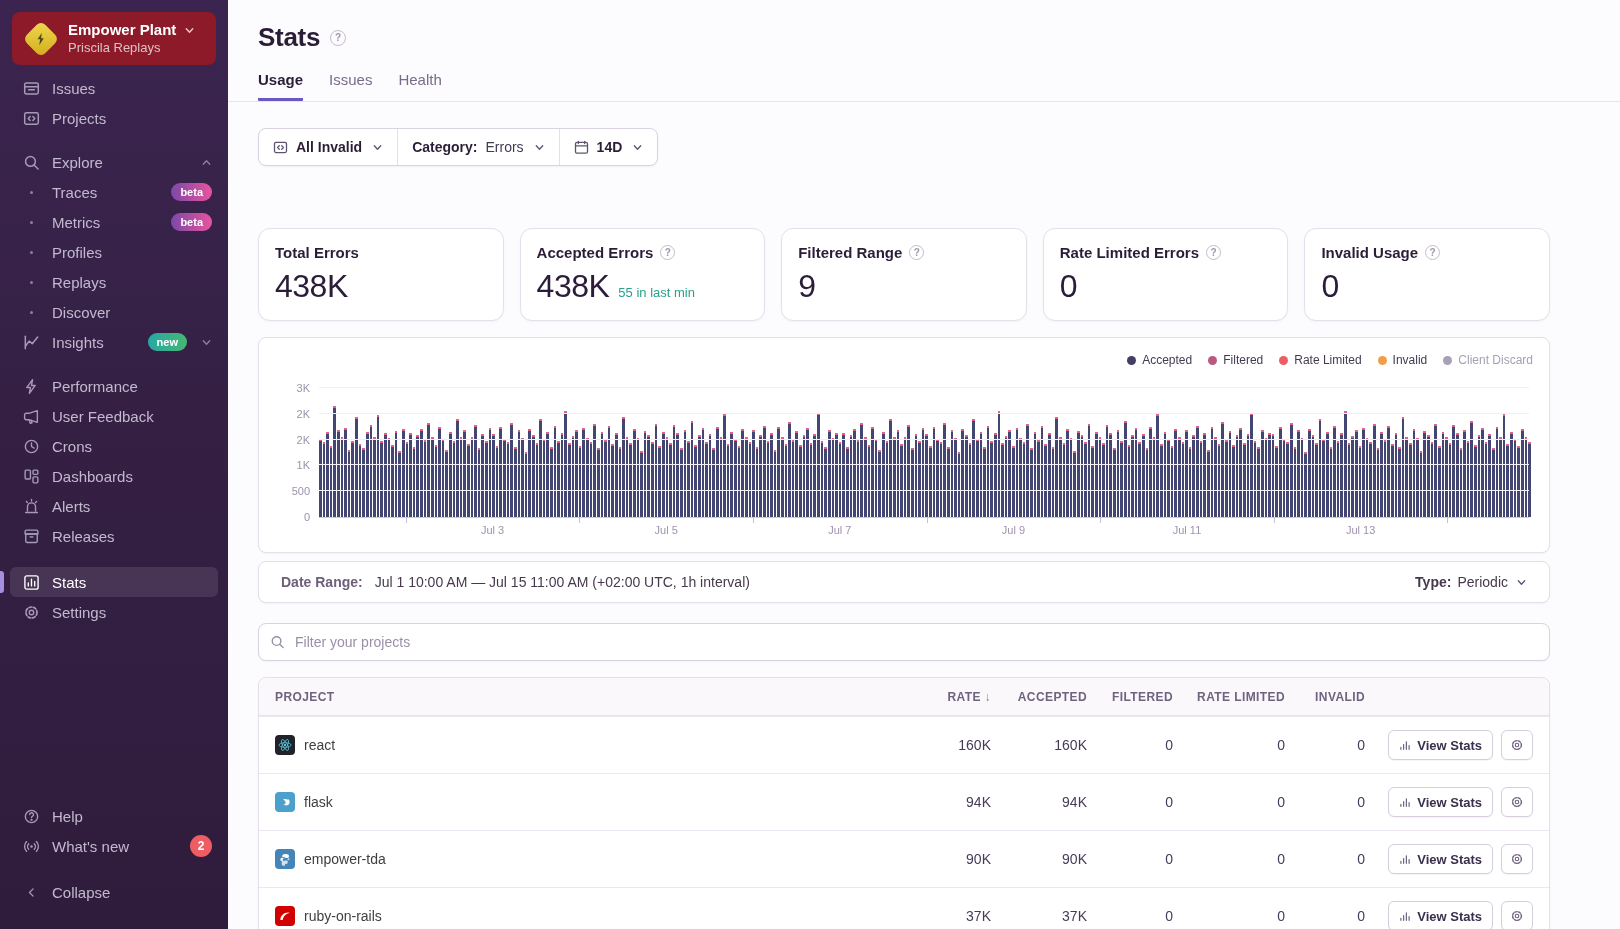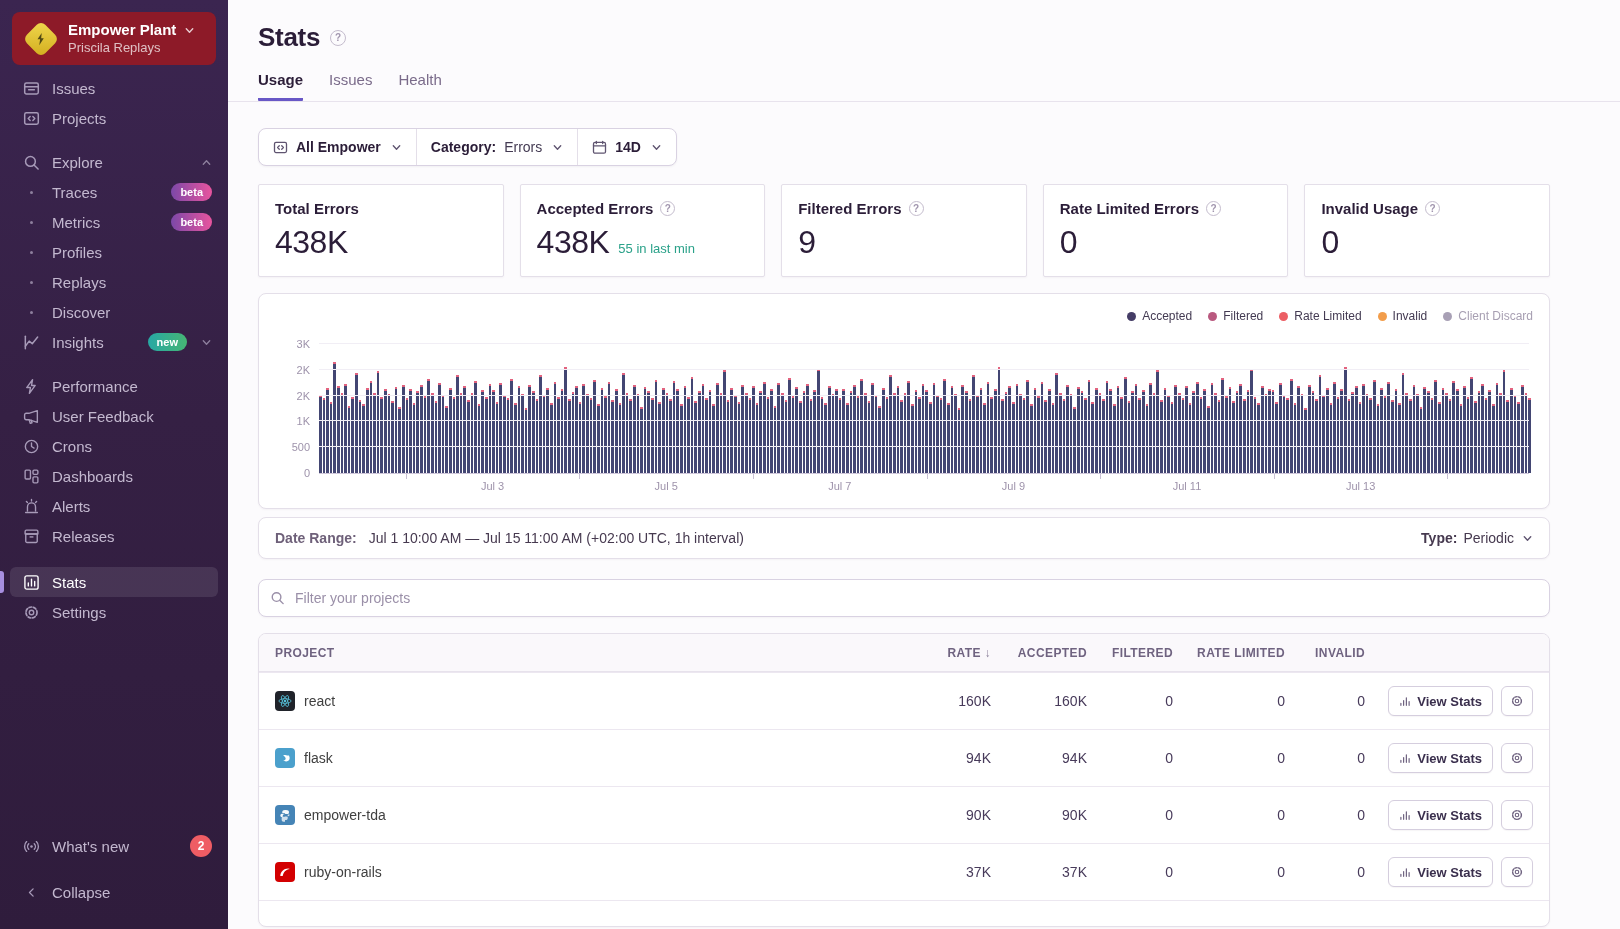--- a/index.html
+++ b/index.html
@@ -49,21 +49,21 @@
   
   .filter-bar { display:inline-flex; align-items:stretch; background:#fff; border:1px solid #d9d2e2; border-radius:8px; box-shadow:0 1px 2px rgba(43,34,51,.05); overflow:hidden; }
   .filter-seg { display:flex; align-items:center; gap:8px; padding:0 14px; height:36px; font-size:14px; cursor:pointer; }
   .filter-seg + .filter-seg { border-left:1px solid #e4dfe9; }
   .filter-seg .flabel { font-weight:700; color:#2b1d38; }
   .filter-seg .fvalue { color:#433a52; }
   .filter-seg .ficon { color:#5f5470; display:flex; }
 
   
   .cards { display:flex; gap:16px; margin-top:18px; }
-  .card { flex:1; background:#fff; border:1px solid #e4dfe9; border-radius:2px; box-shadow:0 1px 2px rgba(43,34,51,.04); padding:15px 16px; }
+  .card { flex:1; background:#fff; border:1px solid #e4dfe9; border-radius:12px; box-shadow:0 1px 2px rgba(43,34,51,.04); padding:15px 16px;margin-top:44px; }
   .card-title { display:flex; align-items:center; gap:7px; font-size:15px; font-weight:700; color:#2b1d38; }
   .card-value-row { display:flex; align-items:baseline; gap:9px; margin-top:7px; }
   .card-value { font-size:32px; color:#2b1d38; letter-spacing:-0.5px; }
   .card-sub { font-size:13px; color:#2aa189; }
 
   
   .chart-card { margin-top:16px; background:#fff; border:1px solid #e4dfe9; border-radius:8px; box-shadow:0 1px 2px rgba(43,34,51,.04); padding:12px 16px 10px 16px; }
   .chart-legend { display:flex; justify-content:flex-end; gap:16px; font-size:12px; color:#433a52; height:20px; align-items:center; }
   .legend-item { display:flex; align-items:center; gap:6px; cursor:pointer; }
   .legend-item.disabled { color:#a79fb2; }
@@ -71,21 +71,21 @@
   .chart-plot { position:relative; margin:18px 4px 0 44px; height:130px; border-bottom:1px solid #cfc7da; }
   .gridline { position:absolute; left:0; right:0; height:1px; background:#f1eef5; }
   .ylab { position:absolute; right:calc(100% + 9px); transform:translateY(50%); font-size:11px; color:#9e93ab; white-space:nowrap; }
   .chart-bars { position:absolute; inset:0; display:flex; align-items:flex-end; gap:1px; }
   .bar { flex:1; background:#434673; min-width:1px; }
   .chart-x-axis { position:relative; margin-left:44px; height:24px; }
   .xlab { position:absolute; top:6px; transform:translateX(-50%); font-size:11px; color:#9e93ab; white-space:nowrap; }
   .xtick { position:absolute; top:0; width:1px; height:5px; background:#c9c1d4; }
 
   
-  .date-card { margin-top:8px; background:#fff; border:1px solid #e4dfe9; border-radius:8px; box-shadow:0 1px 2px rgba(43,34,51,.04); padding:12px 16px; display:flex; align-items:center; justify-content:space-between; font-size:14px; }
+  .date-card { margin-top:8px; background:#fff; border:1px solid #e4dfe9; border-radius:8px; box-shadow:0 1px 2px rgba(43,34,51,.04); padding:12px 22px; display:flex; align-items:center; justify-content:space-between; font-size:14px; }
   .date-left { display:flex; align-items:center; gap:12px; }
   .date-label { font-weight:700; color:#6e6079; }
   .date-value { color:#46394f; }
   .type-wrap { display:flex; align-items:center; gap:6px; cursor:pointer; }
   .type-label { font-weight:700; color:#46394f; }
   .type-value { color:#46394f; }
 
   
   .search-wrap { position:relative; margin-top:20px; }
   .search-wrap .sicon { position:absolute; left:12px; top:50%; transform:translateY(-50%); color:#9a8fa8; display:flex; }
@@ -299,20 +299,30 @@
             <circle cx="8" cy="8" r="2.1" stroke-width="1.3"></circle>
           </svg>
         </span>
       <span>Settings</span>
     </div>
   </nav>
 
   <div class="sidebar-footer">
     <div class="nav-item">
       <span class="nicon">
+          <svg width="17" height="17" viewBox="0 0 16 16" fill="none" stroke="currentColor" stroke-width="1.3" stroke-linecap="round" stroke-linejoin="round">
+            <circle cx="8" cy="8" r="5.8"></circle>
+            <path d="M6.3 6.2a1.8 1.8 0 1 1 2.5 1.7c-.5.2-.8.5-.8 1"></path>
+            <circle cx="8" cy="11.2" r=".4" fill="currentColor"></circle>
+          </svg>
+        </span>
+      <span>Help</span>
+    </div>
+    <div class="nav-item">
+      <span class="nicon">
           <svg width="17" height="17" viewBox="0 0 16 16" fill="none" stroke="currentColor" stroke-width="1.3" stroke-linecap="round">
             <circle cx="8" cy="8" r="1.2" fill="currentColor" stroke="none"></circle>
             <path d="M5.4 10.6a3.7 3.7 0 0 1 0-5.2M10.6 5.4a3.7 3.7 0 0 1 0 5.2M3.4 12.6a6.5 6.5 0 0 1 0-9.2M12.6 3.4a6.5 6.5 0 0 1 0 9.2"></path>
           </svg>
         </span>
       <span>What's new</span>
       <span class="count-badge">2</span>
     </div>
     <div class="nav-gap-lg"></div>
     <div class="nav-item">
@@ -342,21 +352,21 @@
   <div class="content">
     
     <div class="filter-bar">
       <div class="filter-seg">
         <span class="ficon">
             <svg width="15" height="15" viewBox="0 0 16 16" fill="none" stroke="currentColor" stroke-width="1.4" stroke-linecap="round" stroke-linejoin="round">
               <rect x="1.6" y="2.6" width="12.8" height="10.8" rx="1.6"></rect>
               <path d="M6.7 6.2 4.9 8l1.8 1.8M9.3 6.2 11.1 8 9.3 9.8"></path>
             </svg>
           </span>
-        <span class="flabel">All Empower</span>
+        <span class="flabel">All Invalid</span>
         <span class="chev inline">
             <svg width="11" height="11" viewBox="0 0 12 12" fill="none" stroke="#5f5470" stroke-width="1.5" stroke-linecap="round" stroke-linejoin="round">
               <path d="m2.5 4.2 3.5 3.6 3.5-3.6"></path>
             </svg>
           </span>
       </div>
       <div class="filter-seg">
         <span class="flabel">Category:</span>
         <span class="fvalue">Errors</span>
         <span class="chev inline">
@@ -396,21 +406,21 @@
             <span>Accepted Errors</span>
             <span class="qmark sm"></span>
           </div>
         <div class="card-value-row">
             <span class="card-value">438K</span>
             <span class="card-sub">55 in last min</span>
           </div>
       </div>
       <div class="card">
         <div class="card-title">
-            <span>Filtered Errors</span>
+            <span>Filtered Range</span>
             <span class="qmark sm"></span>
           </div>
         <div class="card-value-row">
             <span class="card-value">9</span>
           </div>
       </div>
       <div class="card">
         <div class="card-title">
             <span>Rate Limited Errors</span>
             <span class="qmark sm"></span>

